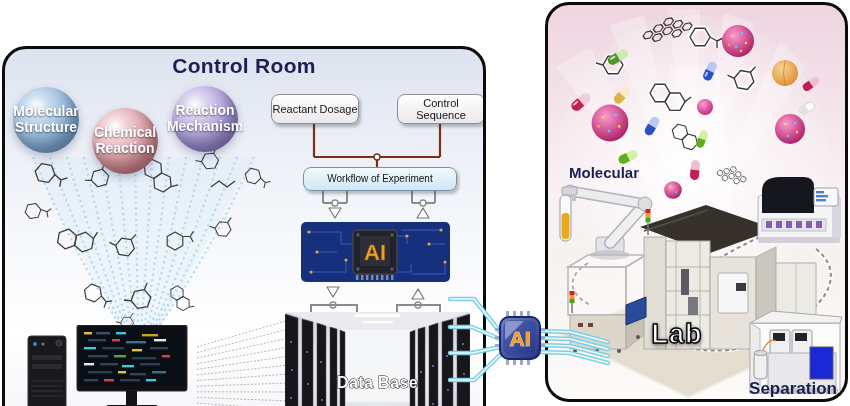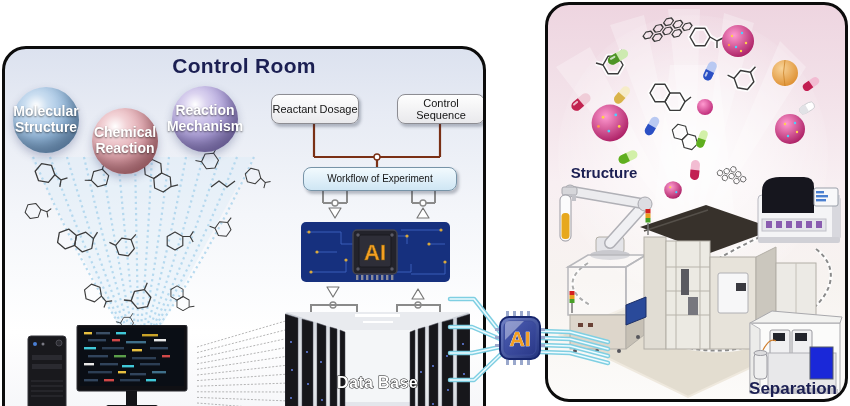--- a/index.html
+++ b/index.html
@@ -584,21 +584,22 @@
         <rect x="247" y="328" width="12" height="8" fill="#22242c"></rect>
         <rect x="220" y="348" width="68" height="36" fill="#e8e8ea" stroke="#b0b0b6"></rect>
         <rect x="262" y="342" width="23" height="32" fill="#1a28d8" stroke="#555a66"></rect>
         <rect x="206" y="348" width="13" height="26" rx="4" fill="#efefef" stroke="#9a9aa0"></rect>
         <ellipse cx="212.5" cy="348" rx="6.5" ry="2.5" fill="#dcdcde" stroke="#9a9aa0"></ellipse>
         <path d="M215,345 Q222,332 228,336" stroke="#d08030" stroke-width="1.2" fill="none"></path>
         <rect x="214" y="384" width="76" height="5" fill="#c6c6cc"></rect>
       </g>
     </svg>
 
-    <div class="lab-label" style="left:10px;top:159px;width:92px;font-size:15px">Structure</div>
+    <div class="lab-label" style="left:10px;top:159px;width:92px;font-size:15px">Molecular</div>
+    <div class="lab-label" id="lab-title" style="left:84px;top:314px;width:90px">Lab</div>
     <div class="lab-label" style="left:195px;top:374px;width:100px;font-size:17px">Separation</div>
   </div>
 
   <svg class="art" style="left:0;top:0;z-index:40;pointer-events:none" width="850" height="406" viewBox="0 0 850 406">
     <g>
       <path class="cable-out" d="M450,299 L474,299 L500,332"></path>
         <path class="cable-in" d="M450,299 L474,299 L500,332"></path>
       <path class="cable-out" d="M450,327 L472,327 L500,339"></path>
         <path class="cable-in" d="M450,327 L472,327 L500,339"></path>
       <path class="cable-out" d="M450,353 L472,353 L500,347"></path>

